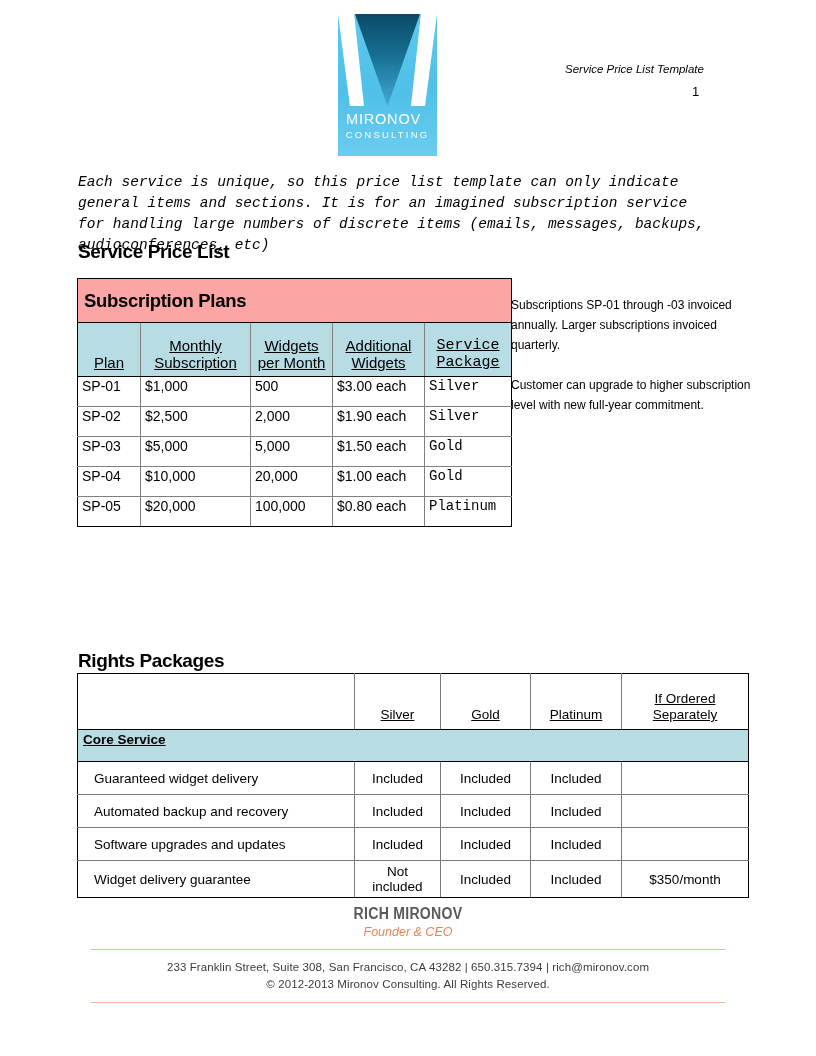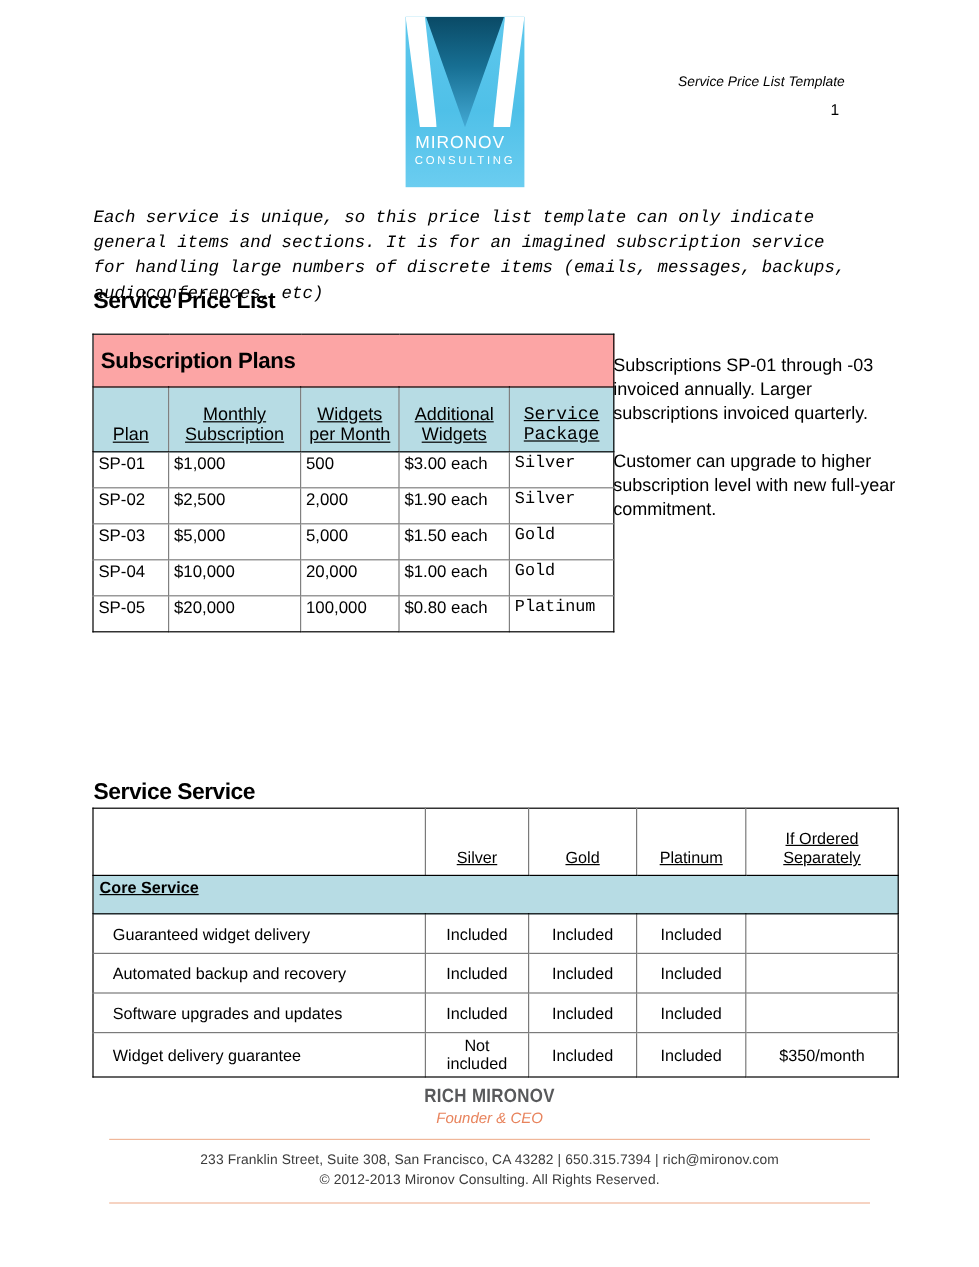--- a/index.html
+++ b/index.html
@@ -179,21 +179,21 @@
   .row-left-thick { border-left: 1px solid #000 !important; }
   .row-right-thick { border-right: 1px solid #000 !important; font-family: Liberation Mono, monospace; }
   .row-bottom-thick { border-bottom: 1px solid #000 !important; }
 
   
   .side-note {
     position: absolute;
     left: 511px;
     top: 295px;
     width: 240px;
-    font-size: 15px;
+    font-size: 12px;
     line-height: 20px;
     color: #000;
   }
   .side-note p { margin: 0 0 20px 0; }
   .side-note p:last-child { margin-bottom: 16px; }
 
   
   .tbl2-wrap {
     position: absolute;
     left: 77px;
@@ -375,21 +375,21 @@
           </tr>
         </tbody>
     </table>
   </div>
 
   <div class="side-note">
     <p>Subscriptions SP-01 through -03 invoiced annually.  Larger subscriptions invoiced quarterly.</p>
     <p>Customer can upgrade to higher subscription level with new full-year commitment.</p>
   </div>
 
-  <div class="h-section" id="sec-packages">Service Service</div>
+  <div class="h-section" id="sec-packages">Rights Packages</div>
 
   <div class="tbl2-wrap">
     <table class="grid2">
       <colgroup>
         <col style="width:277px">
           <col style="width:86px">
           <col style="width:90px">
           <col style="width:91px">
           <col style="width:127px">
       </colgroup>

